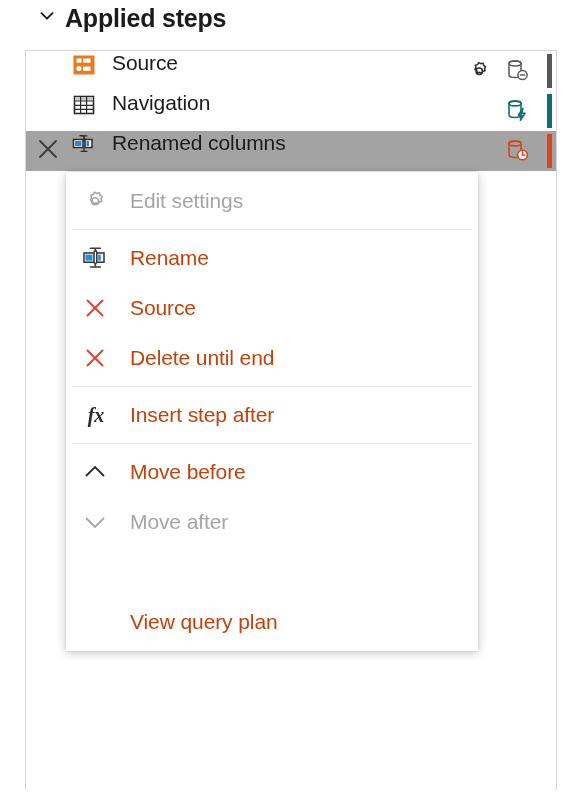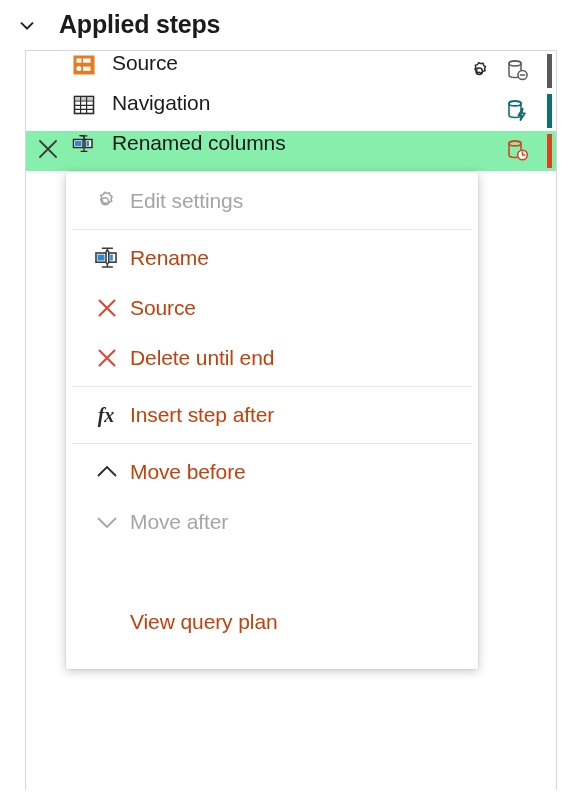--- a/index.html
+++ b/index.html
@@ -12,25 +12,25 @@
     background: #ffffff;
     font-family: "Liberation Sans", sans-serif;
     -webkit-font-smoothing: antialiased;
     overflow: hidden;
     position: relative;
   }
 
   
   #applied-steps-header {
     position: absolute;
-    left: 19px;
+    left: 39px;
     top: 4px;
     display: flex;
-    align-items: center;
-    gap: 24px;
+    align-items: flex-start;
+    gap: 10px;
     height: 40px;
   }
   #applied-steps-header .chevron {
     width: 16px;
     height: 16px;
     display: block;
     color: #1b1b1b;
     margin-top: 4px;
   }
   #applied-steps-header .title {
@@ -57,21 +57,21 @@
 
   .step-row {
     position: relative;
     height: 40px;
     display: flex;
     align-items: flex-start;
     padding-left: 10px;
     box-sizing: border-box;
   }
   .step-row.selected {
-    background: #86efac;
+    background: #a3a3a3;
   }
 
   .step-delete-btn {
     width: 36px;
     height: 36px;
     display: flex;
     align-items: center;
     justify-content: center;
     flex: 0 0 36px;
     color: #3b3b3b;
@@ -137,38 +137,38 @@
   #context-menu {
     position: absolute;
     left: 66px;
     top: 172px;
     width: 412px;
     background: #ffffff;
     box-shadow: 0 2px 10px rgba(0,0,0,0.22), 0 0 2px rgba(0,0,0,0.14);
     box-sizing: border-box;
     z-index: 20;
     padding-top: 4px;
-    padding-bottom: 22px;
+    padding-bottom: 4px;
   }
 
   .menu-item {
     height: 50px;
     display: flex;
     align-items: center;
     box-sizing: border-box;
     position: relative;
     padding-left: 16px;
   }
   .menu-item .mi-icon {
     width: 38px;
     height: 38px;
     flex: 0 0 38px;
     display: flex;
     align-items: center;
-    justify-content: flex-end;
+    justify-content: flex-start;
   }
   .menu-item .mi-label {
     font-size: 21px;
     color: #c2410c;
     margin-left: 10px;
     white-space: nowrap;
     letter-spacing: -0.1px;
   }
   .menu-item.disabled .mi-label {
     color: #a5a5a5;

